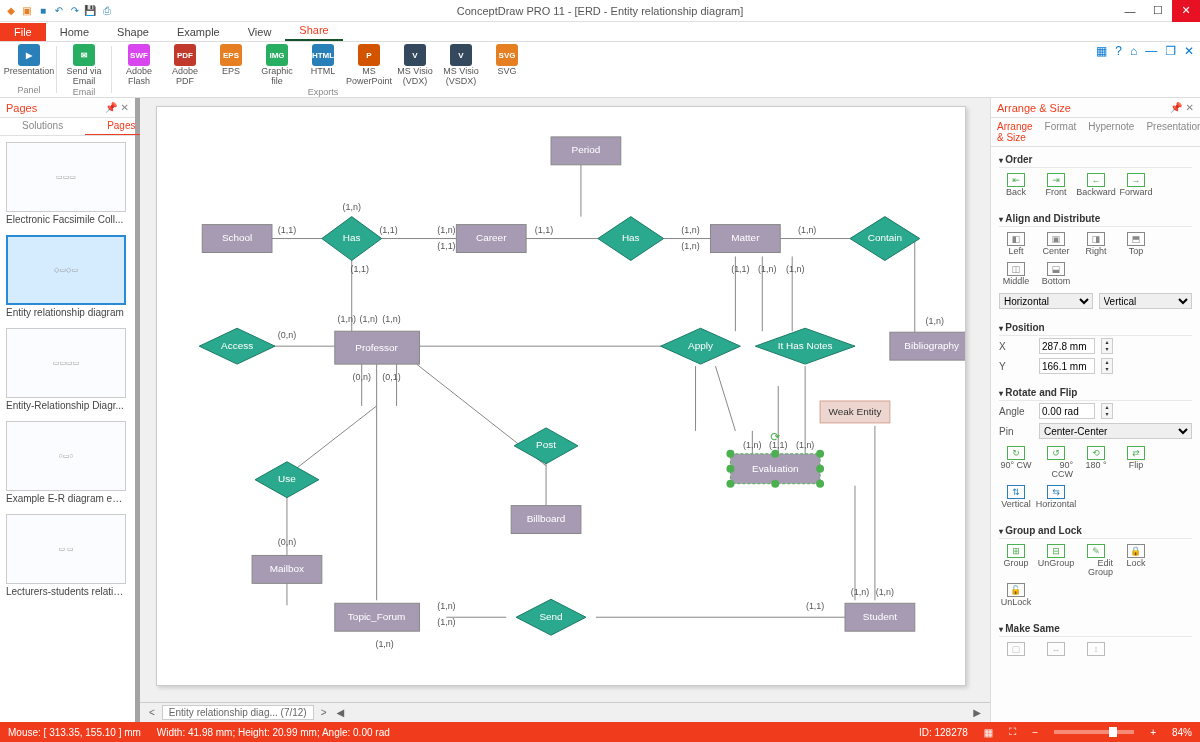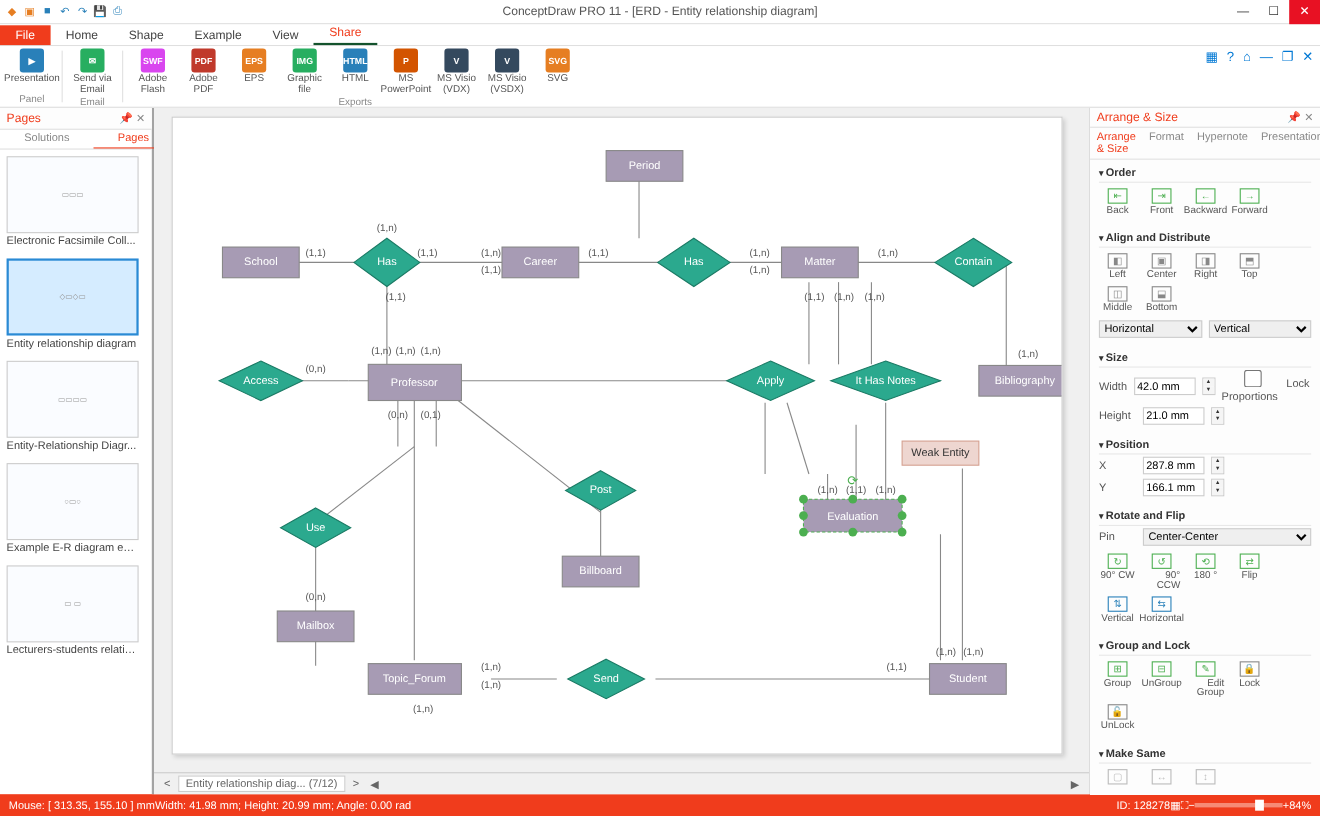--- a/index.html
+++ b/index.html
@@ -26,21 +26,21 @@
 .ribbon-group .icons-row { display:flex; gap:4px; }
 .ribbon-item { display:flex; flex-direction:column; align-items:center; width:42px; cursor:pointer; }
 .ribbon-item .ico { width:22px; height:22px; border-radius:3px; display:flex; align-items:center; justify-content:center; color:#fff; font-size:8px; font-weight:bold; }
 .ribbon-item .lbl { font-size:9px; text-align:center; line-height:1.1; margin-top:1px; color:#555; }
 .ribbon-group .grp-lbl { font-size:9px; color:#888; margin-top:auto; }
 .ribbon-sep { width:1px; background:#e0e0e0; margin:2px 4px; }
 .ribbon-help { position:absolute; right:6px; top:2px; display:flex; gap:8px; color:#0078d4; font-size:12px; }
 
 
 .main { display:flex; height:624px; }
-.left-panel { width:140px; border-right:2px solid #a3a3a3; display:flex; flex-direction:column; }
+.left-panel { width:140px; border-right:5px solid #a3a3a3; display:flex; flex-direction:column; }
 .panel-head { height:20px; background:#fdfdfd; border-bottom:1px solid #e0e0e0; display:flex; align-items:center; padding:0 6px; color:#f03c1c; font-size:11px; }
 .panel-head .pin { margin-left:auto; color:#888; font-size:10px; cursor:pointer; }
 .panel-tabs { height:18px; display:flex; border-bottom:1px solid #e0e0e0; font-size:10px; }
 .panel-tabs span { padding:2px 22px; color:#888; cursor:pointer; }
 .panel-tabs .act { color:#f03c1c; border-bottom:1px solid #f03c1c; }
 .thumbs { flex:1; overflow-y:auto; padding:6px; }
 .thumb { margin-bottom:10px; cursor:pointer; }
 .thumb .tbox { width:120px; height:70px; border:1px solid #ccc; background:#fafcff; display:flex; align-items:center; justify-content:center; font-size:7px; color:#999; }
 .thumb.sel .tbox { border:2px solid #2a8ad4; background:#d5ecff; }
 .thumb .tlbl { font-size:10px; color:#444; margin-top:2px; white-space:nowrap; overflow:hidden; text-overflow:ellipsis; width:120px; }
@@ -75,21 +75,21 @@
 .btn-col .bi { width:18px; height:14px; border:1px solid #4caf50; display:flex; align-items:center; justify-content:center; font-size:9px; color:#4caf50; }
 .btn-col .bl { font-size:9px; color:#555; margin-top:1px; text-align:right; line-height:1; }
 .prop-row { display:flex; align-items:center; gap:6px; padding:2px 0; font-size:10px; }
 .prop-row label { width:34px; color:#555; }
 .prop-row input { width:56px; height:16px; font-size:10px; border:1px solid #ccc; padding:0 2px; }
 .spinner { display:flex; flex-direction:column; border:1px solid #ccc; }
 .spinner span { width:10px; height:7px; font-size:6px; text-align:center; line-height:7px; cursor:pointer; background:#f5f5f5; }
 .prop-row select { flex:1; height:16px; font-size:10px; border:1px solid #ccc; }
 
 
-.statusbar { height:20px; background:#f03c1c; color:#fff; display:flex; align-items:center; font-size:10px; padding:0 8px; }
+.statusbar { height:20px; background:#f03c1c; color:#fff; display:flex; align-items:center; font-size:10px; padding:0 8px; gap:16px; }
 .statusbar .spacer { flex:1; }
 .statusbar .zoom-slider { width:80px; height:4px; background:rgba(255,255,255,0.4); position:relative; cursor:pointer; }
 .statusbar .zoom-slider .knob { position:absolute; left:68%; top:-3px; width:8px; height:10px; background:#fff; }
 </style>
 </head>
 <body>
 
 <div class="titlebar">
   <div class="qat">
     <span style="color:#e67e22">◆</span>
@@ -422,40 +422,20 @@
             <div class="bi" style="border-color:#888;color:#888">⬓</div>
             <div class="bl">Bottom</div>
           </div>
       </div>
       <div class="prop-row">
         <select><option>Horizontal</option></select>
         <select><option>Vertical</option></select>
       </div>
     </div>
 
-    <div class="section">
-      <div class="section-title">Size</div>
-      <div class="prop-row">
-          <label>Width</label>
-          <input value="42.0 mm" style="">
-          <div class="spinner">
-            <span>▴</span>
-            <span>▾</span>
-          </div>
-          <label style="width:auto"><input type="checkbox" style=""> <span>Lock Proportions</span></label>
-        </div>
-      <div class="prop-row">
-          <label>Height</label>
-          <input value="21.0 mm" style="">
-          <div class="spinner">
-            <span>▴</span>
-            <span>▾</span>
-          </div>
-        </div>
-    </div>
 
     <div class="section">
       <div class="section-title">Position</div>
       <div class="prop-row">
           <label>X</label>
           <input value="287.8 mm" style="">
           <div class="spinner">
             <span>▴</span>
             <span>▾</span>
           </div>
@@ -465,20 +445,28 @@
           <input value="166.1 mm" style="">
           <div class="spinner">
             <span>▴</span>
             <span>▾</span>
           </div>
         </div>
     </div>
 
     <div class="section">
       <div class="section-title">Rotate and Flip</div>
+      <div class="prop-row">
+          <label>Angle</label>
+          <input value="0.00 rad" style="">
+          <div class="spinner">
+            <span>▴</span>
+            <span>▾</span>
+          </div>
+        </div>
       <div class="prop-row">
           <label>Pin</label>
           <select><option>Center-Center</option></select>
         </div>
       <div class="btn-row">
         <div class="btn-col">
             <div class="bi">↻</div>
             <div class="bl">90° CW</div>
           </div>
         <div class="btn-col">

